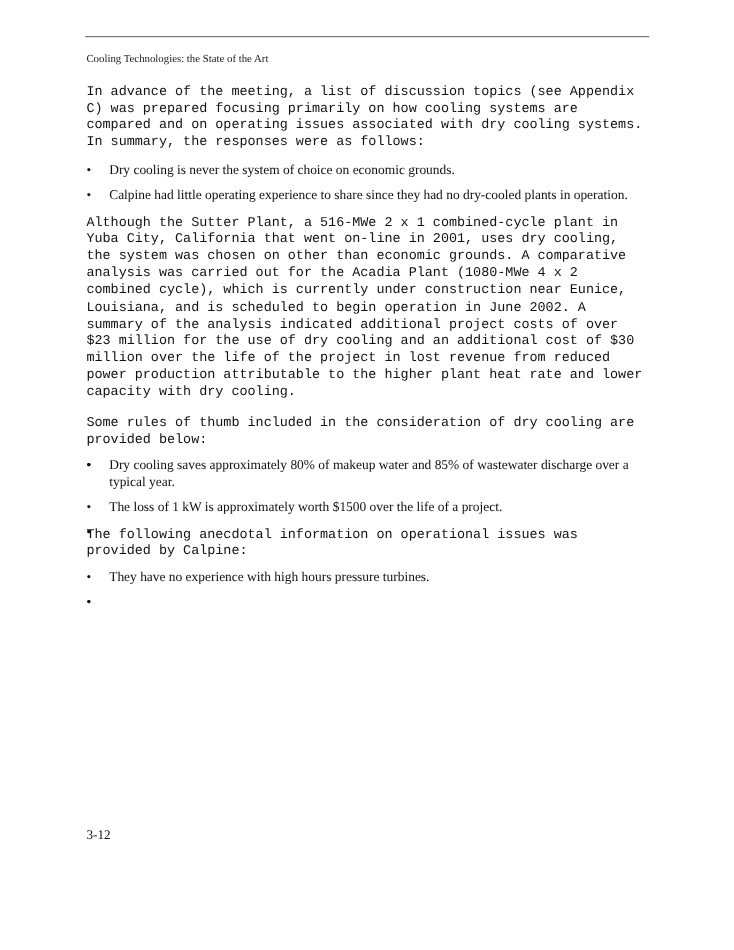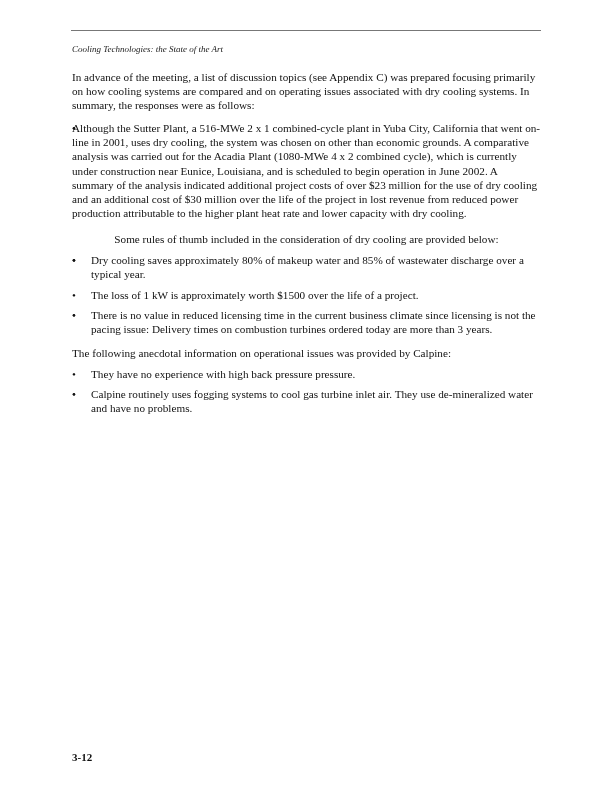--- a/index.html
+++ b/index.html
@@ -1,55 +1,55 @@
 <!DOCTYPE html>
 <html><head>
 <meta charset="utf-8">
 <style>
   html, body { margin: 0; padding: 0; background: #ffffff; }
   body { width: 612px; height: 792px; position: relative; overflow: hidden;
          font-family: "Liberation Serif", serif; color: #111; }
   .rule { position: absolute; left: 71px; top: 30px; width: 470px; height: 0;
           border-top: 1.2px solid #777; }
   .running-head { position: absolute; left: 72px; top: 44px; font-size: 9px;
-                  font-style: italic; color: #222; }
+                  color: #222; }
   .content { position: absolute; left: 72px; top: 70px; width: 470px;
              font-size: 11.2px; line-height: 14.1px; }
-  p { margin: 0 1px 9px 0; }
+  p { margin: 0 1px 9px 0; font-family: Liberation Mono, monospace; }
   ul { list-style: none; margin: 0 0 9px 0; padding: 0; }
   li { position: relative; padding-left: 19px; margin-bottom: 6.5px; }
   li .bullet { position: absolute; left: 0; top: 0; }
-  .page-number { position: absolute; left: 72px; top: 751px; font-size: 11px; font-weight: bold; }
+  .page-number { position: absolute; left: 72px; top: 690px; font-size: 11px; }
 </style>
 </head>
 <body>
 
 <div class="rule"></div>
 <div class="running-head">Cooling Technologies: the State of the Art</div>
 
 <div class="content">
   <p>In advance of the meeting, a list of discussion topics (see Appendix C) was prepared focusing primarily on how cooling systems are compared and on operating issues associated with dry cooling systems. In summary, the responses were as follows:</p>
   <ul>
-    <li><span class="bullet">•</span></li>
-    <li><span class="bullet">•</span></li>
+    <li><span class="bullet">•</span><span>Dry cooling is never the system of choice on economic grounds.</span></li>
+    <li><span class="bullet">•</span><span>Calpine had little operating experience to share since they had no dry-cooled plants in operation.</span></li>
   </ul>
 
   <p style="margin-bottom:12px;">Although the Sutter Plant, a 516-MWe 2 x 1 combined-cycle plant in Yuba City, California that went on-line in 2001, uses dry cooling, the system was chosen on other than economic grounds. A comparative analysis was carried out for the Acadia Plant (1080-MWe 4 x 2 combined cycle), which is currently under construction near Eunice, Louisiana, and is scheduled to begin operation in June 2002. A summary of the analysis indicated additional project costs of over $23 million for the use of dry cooling and an additional cost of $30 million over the life of the project in lost revenue from reduced power production attributable to the higher plant heat rate and lower capacity with dry cooling.</p>
 
-  <p style="margin-bottom:7px;text-align:center;">Some rules of thumb included in the consideration of dry cooling are provided below:</p>
+  <p style="margin-bottom:7px;">Some rules of thumb included in the consideration of dry cooling are provided below:</p>
   <ul>
     <li><span class="bullet">•</span></li>
     <li><span class="bullet">•</span></li>
     <li><span class="bullet">•</span><span>Dry cooling saves approximately 80% of makeup water and 85% of wastewater discharge over a typical year.</span></li>
     <li><span class="bullet">•</span><span>The loss of 1 kW is approximately worth $1500 over the life of a project.</span></li>
     <li><span class="bullet">•</span></li>
-    <li><span class="bullet">•</span><span>There is no value in reduced licensing time in the current business climate since licensing is not the pacing issue: Delivery times on combustion turbines ordered today are more than 3 years.</span></li>
+    <li><span class="bullet">•</span></li>
   </ul>
 
   <p style="margin-bottom:7px;">The following anecdotal information on operational issues was provided by Calpine:</p>
   <ul>
-    <li><span class="bullet">•</span><span>They have no experience with high back pressure pressure.</span></li>
+    <li><span class="bullet">•</span><span>They have no experience with high hours pressure turbines.</span></li>
     <li><span class="bullet">•</span></li>
-    <li><span class="bullet">•</span><span>Calpine routinely uses fogging systems to cool gas turbine inlet air. They use de-mineralized water and have no problems.</span></li>
+    <li><span class="bullet">•</span></li>
   </ul>
 </div>
 
 <div class="page-number">3-12</div>
 
 </body></html>

